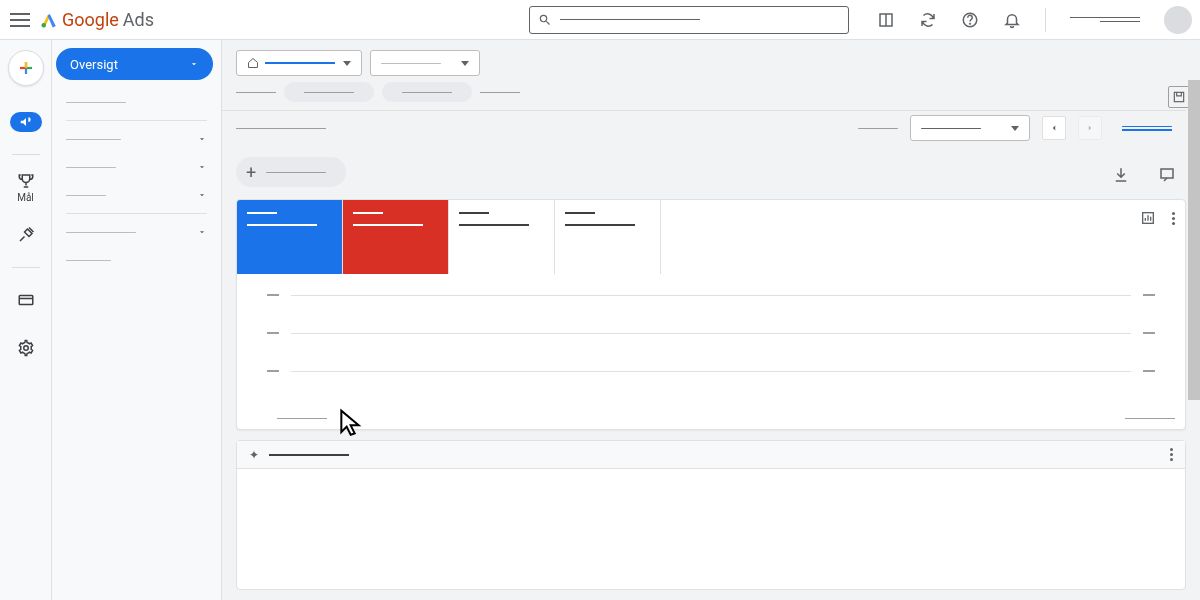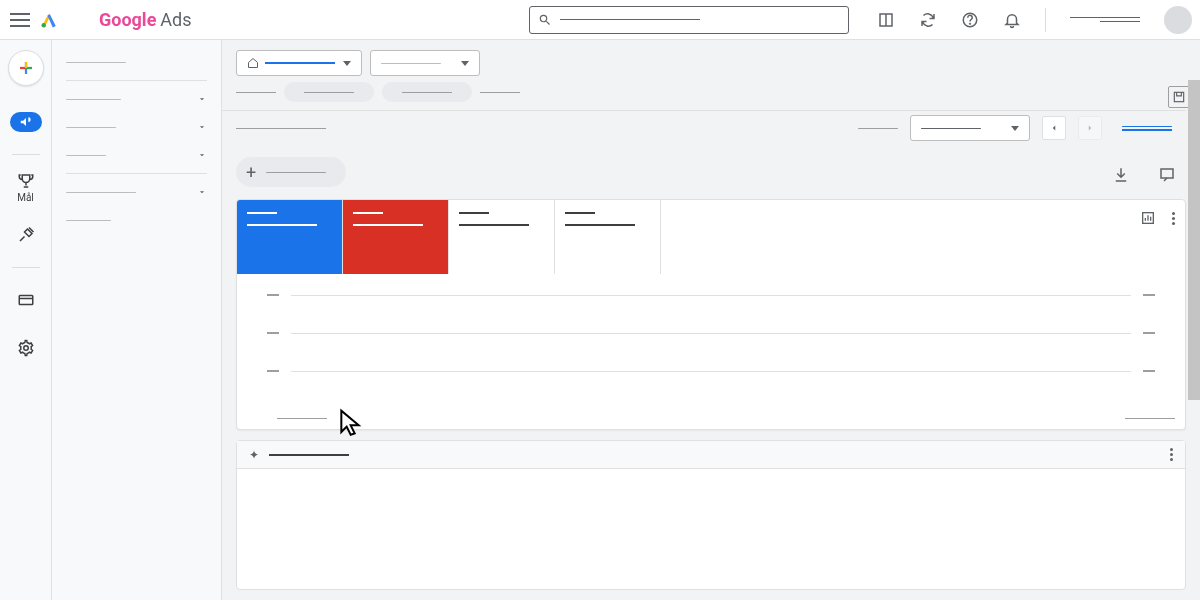--- a/index.html
+++ b/index.html
@@ -3,21 +3,21 @@
 <meta charset="utf-8">
 <style>
 * { margin:0; padding:0; box-sizing:border-box; font-family:Roboto,Arial,sans-serif; }
 body { background:#fff; width:1200px; height:600px; overflow:hidden; position:relative; }
 
 .header { height:40px; border-bottom:1px solid #e0e0e0; display:flex; align-items:center; padding:0 8px; gap:8px; }
 .hamburger { width:24px; height:24px; display:flex; flex-direction:column; justify-content:center; gap:4px; cursor:pointer; padding:0 2px;}
 .hamburger span { height:2px; background:#5f6368; }
 .logo { display:flex; align-items:center; gap:4px; font-size:18px; color:#5f6368; }
 .logo-mark { width:18px; height:18px; }
-.logo b { color:#ec4899; font-weight:700;margin-left:37px; }
+.logo b { color:#c2410c; font-weight:400; }
 .search-wrap { margin-left:auto; }
 .search { width:320px; height:28px; border:1px solid #5f6368; border-radius:3px; display:flex; align-items:center; padding:0 8px; gap:8px; background:#fff; }
 .search svg { width:14px; height:14px; fill:#5f6368; }
 .search-line { height:1px; background:#5f6368; width:140px; }
 .hdr-icons { display:flex; align-items:center; gap:24px; margin-left:20px; }
 .hdr-icon { width:18px; height:18px; fill:#5f6368; stroke:#5f6368; cursor:pointer; }
 .vdiv { width:1px; height:24px; background:#dadce0; }
 .acct-lines { display:flex; flex-direction:column; gap:3px; }
 .acct-lines span { width:70px; height:1px; background:#5f6368; }
 .acct-lines span:last-child { width:40px; align-self:flex-end; }
@@ -183,20 +183,26 @@
     </div>
     <div class="rail-item">
       <svg class="icon18" viewBox="0 0 24 24" fill="none" stroke="#3c4043" stroke-width="2">
           <circle cx="12" cy="12" r="3"></circle>
           <path d="M19 12a7 7 0 00-.2-1.7l2-1.5-2-3.4-2.4 1a7 7 0 00-2.9-1.7L13 2h-2l-.5 2.7a7 7 0 00-2.9 1.7l-2.4-1-2 3.4 2 1.5A7 7 0 005 12c0 .6.1 1.1.2 1.7l-2 1.5 2 3.4 2.4-1a7 7 0 002.9 1.7L11 22h2l.5-2.7a7 7 0 002.9-1.7l2.4 1 2-3.4-2-1.5c.1-.6.2-1.1.2-1.7z"></path>
         </svg>
     </div>
   </div>
 
   <div class="sidebar">
+    <div class="side-pill">
+      <span>Oversigt</span>
+      <svg class="chev" viewBox="0 0 24 24" fill="#fff">
+          <path d="M7 10l5 5 5-5z"></path>
+        </svg>
+    </div>
     <div class="side-item">
         <span class="side-line" style="width:60px"></span>
       </div>
     <div class="side-sep"></div>
     <div class="side-item">
         <span class="side-line" style="width:55px"></span>
         <svg class="chev" viewBox="0 0 24 24" fill="#5f6368">
           <path d="M7 10l5 5 5-5z"></path>
         </svg>
       </div>

